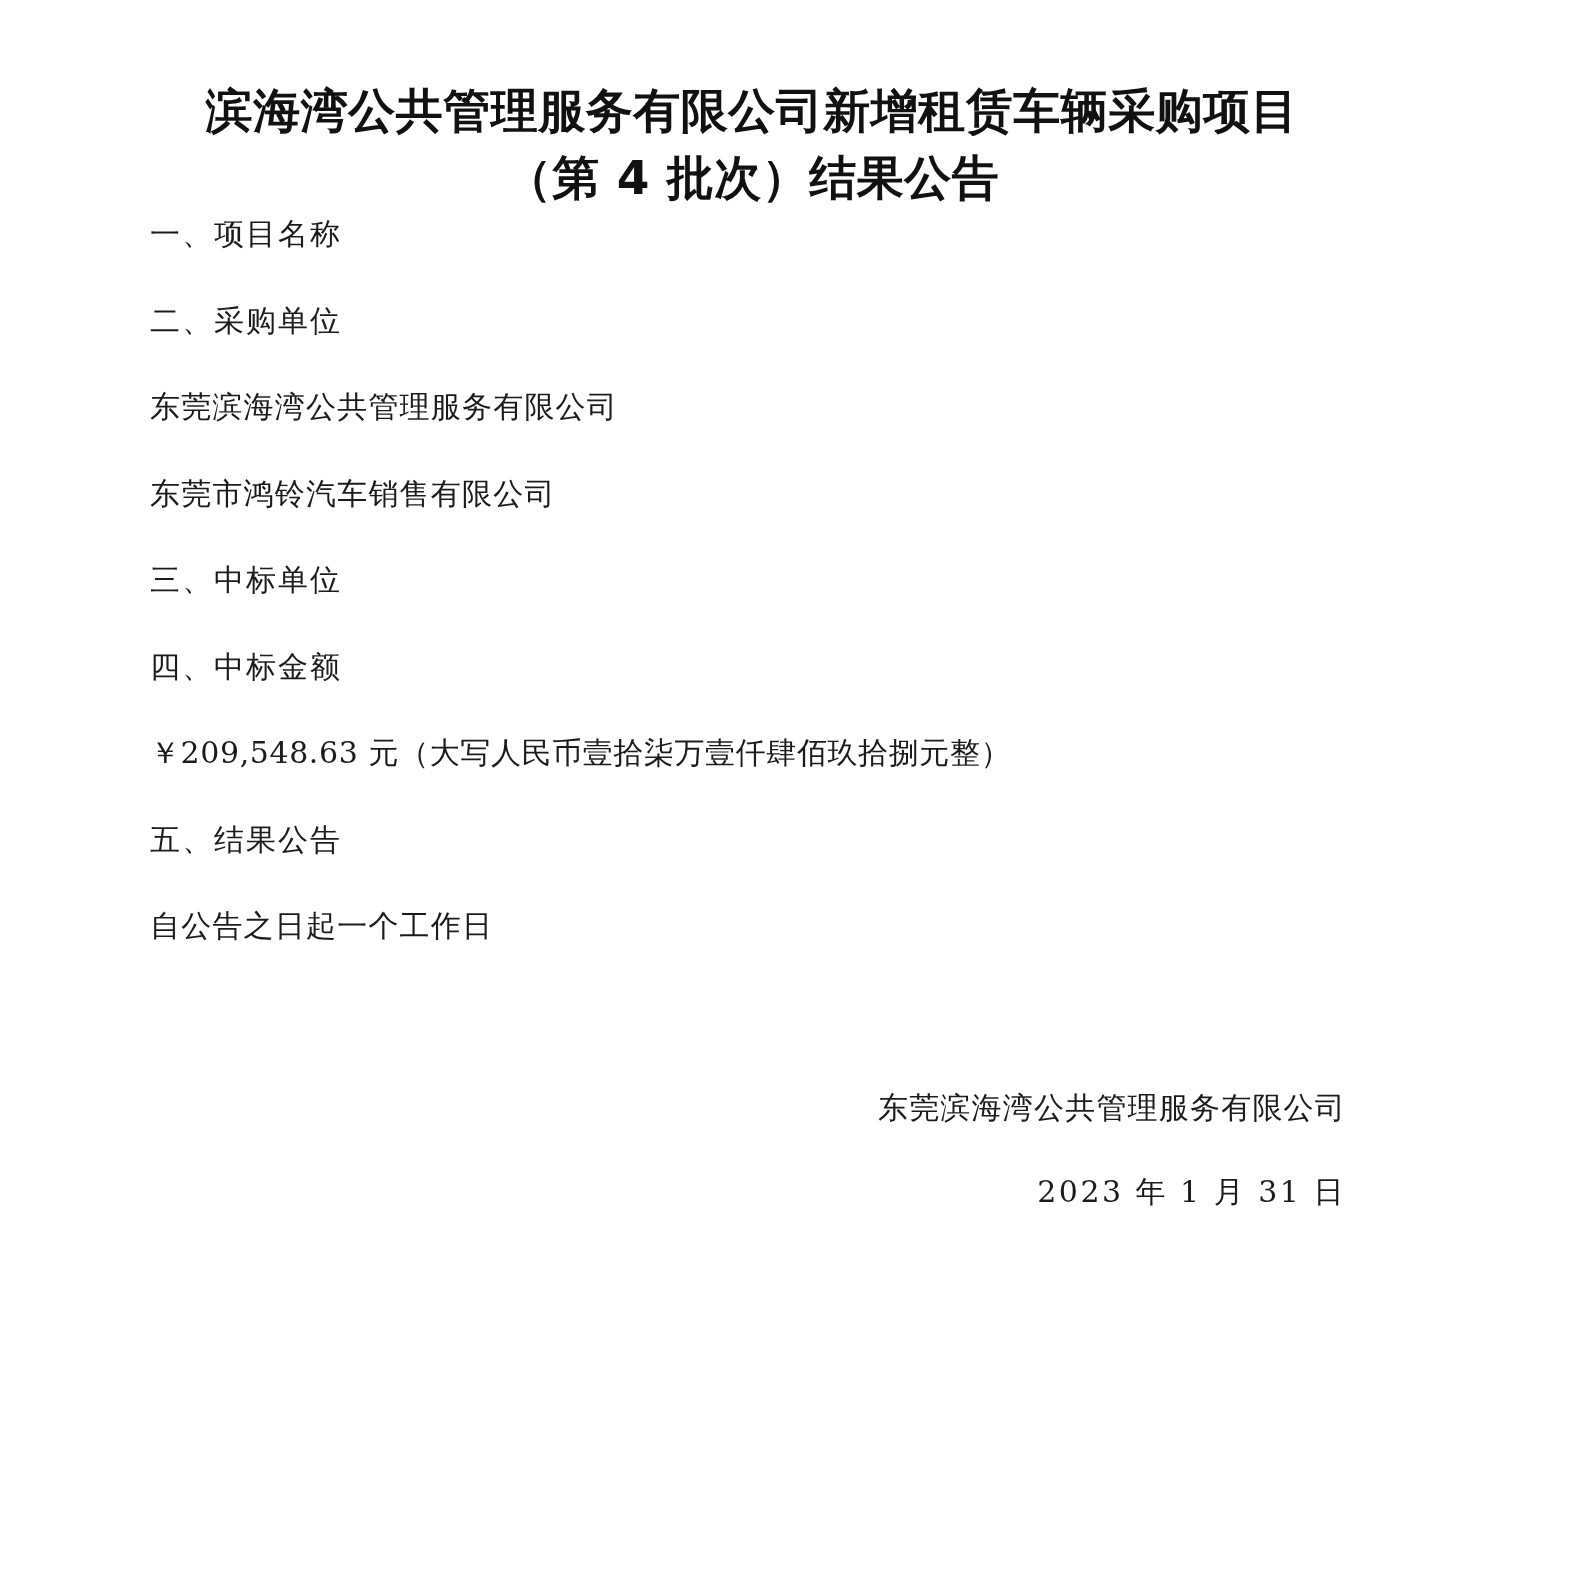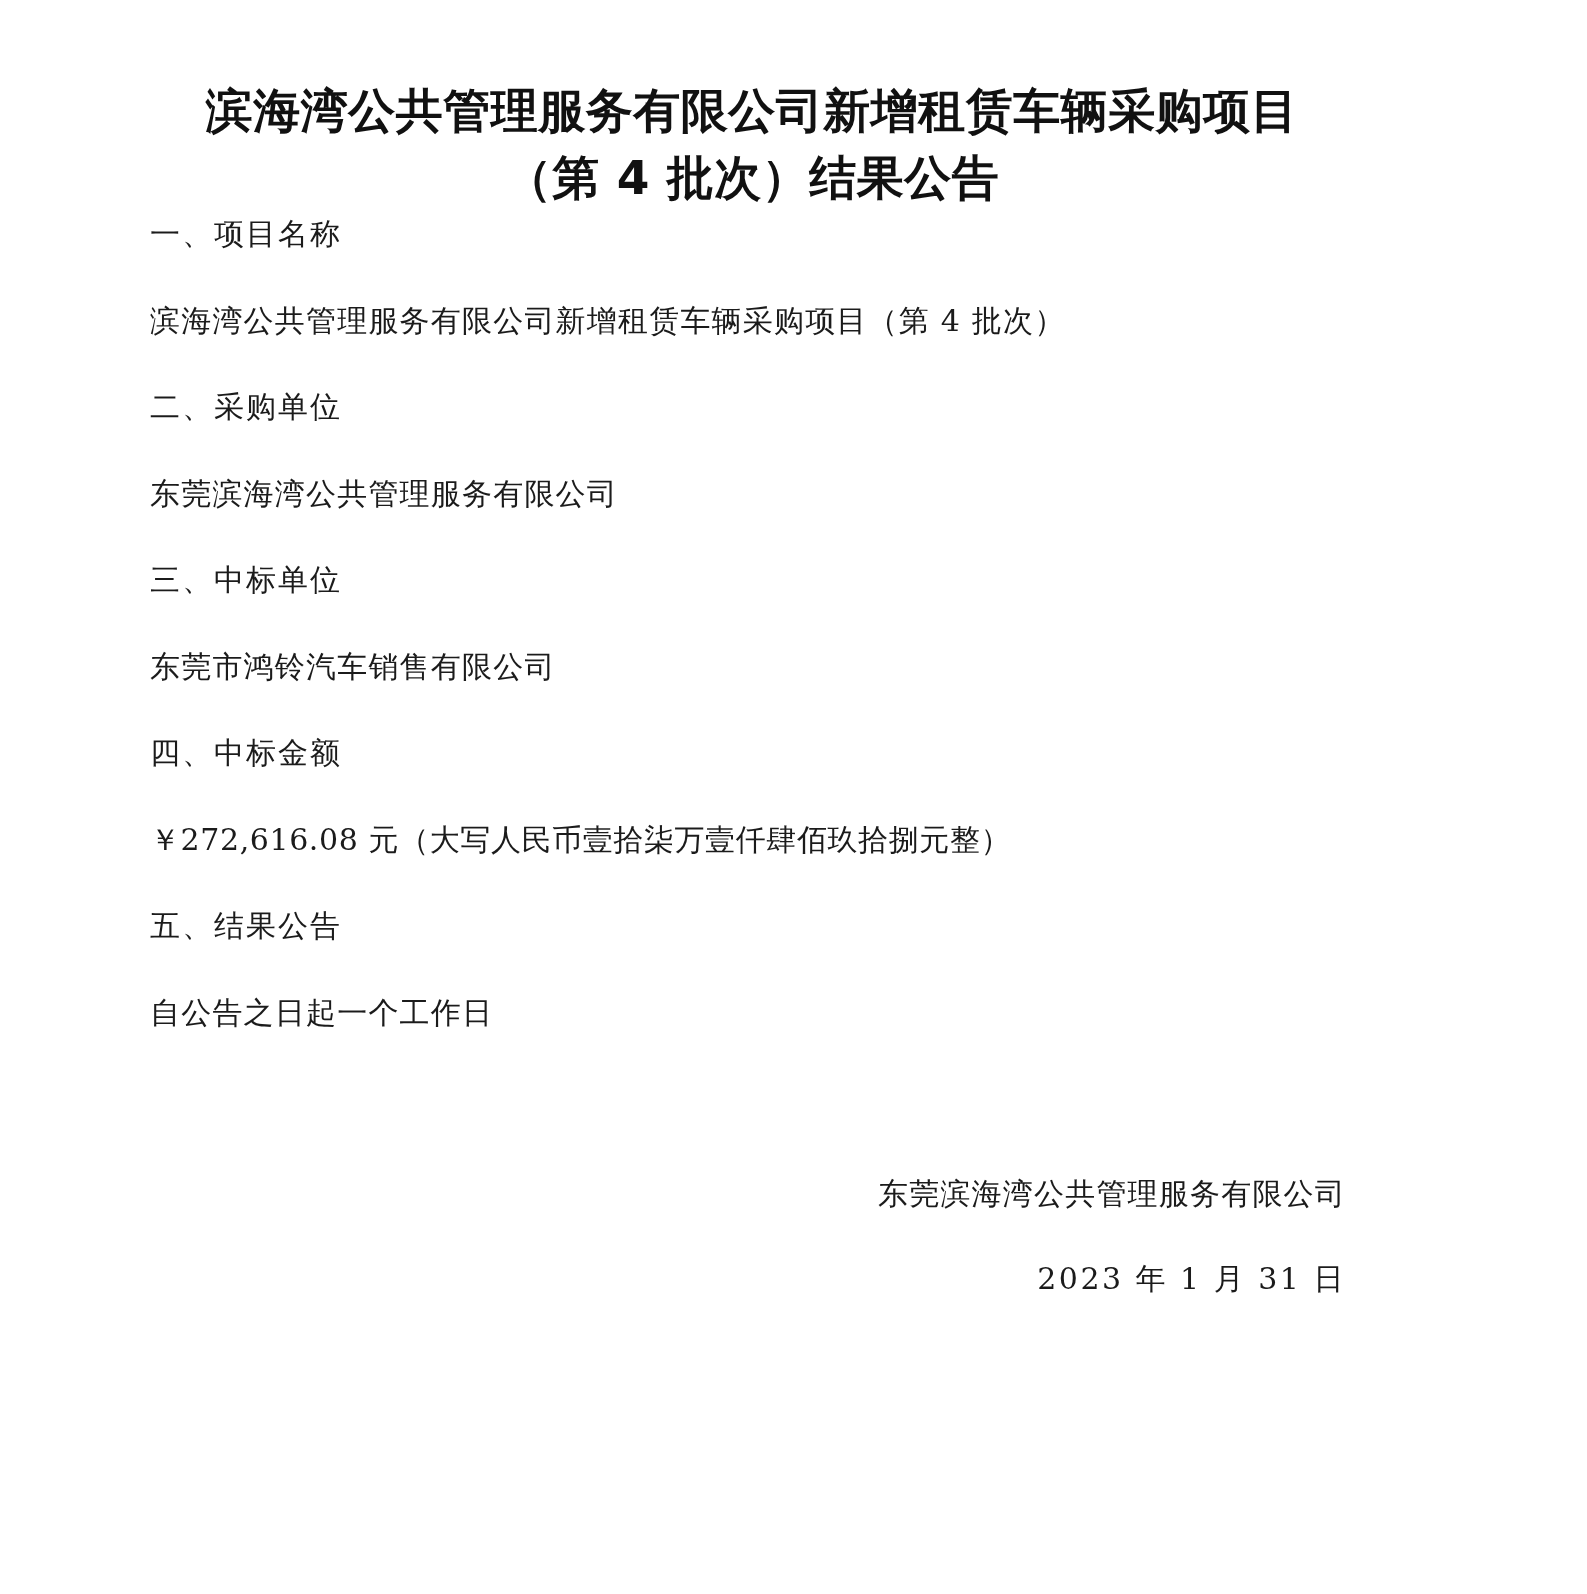--- a/index.html
+++ b/index.html
@@ -70,30 +70,29 @@
 </head>
 <body>
 
 <div class="page">
 
   <h1 class="doc-title">滨海湾公共管理服务有限公司新增租赁车辆采购项目（第 4 批次）结果公告</h1>
 
   <div class="body-block">
 
     <p class="para heading">一、项目名称</p>
-    <p class="para">滨海湾公共管理服务有限公司新增租赁车辆采购项目（第 4 批次）</p>
 
     <p class="para heading">二、采购单位</p>
     <p class="para">东莞滨海湾公共管理服务有限公司</p>
 
+    <p class="para">东莞市鸿铃汽车销售有限公司</p>
     <p class="para heading">三、中标单位</p>
-    <p class="para">东莞市鸿铃汽车销售有限公司</p>
 
     <p class="para heading">四、中标金额</p>
-    <p class="para amount">￥272,616.08 元（大写人民币壹拾柒万壹仟肆佰玖拾捌元整）</p>
+    <p class="para amount">￥209,548.63 元（大写人民币壹拾柒万壹仟肆佰玖拾捌元整）</p>
 
     <p class="para heading">五、结果公告</p>
     <p class="para">自公告之日起一个工作日</p>
 
   </div>
 
   <div class="signature">
     <div class="sig-line">东莞滨海湾公共管理服务有限公司</div>
     <div class="sig-line date">2023 年 1 月 31 日</div>
   </div>

